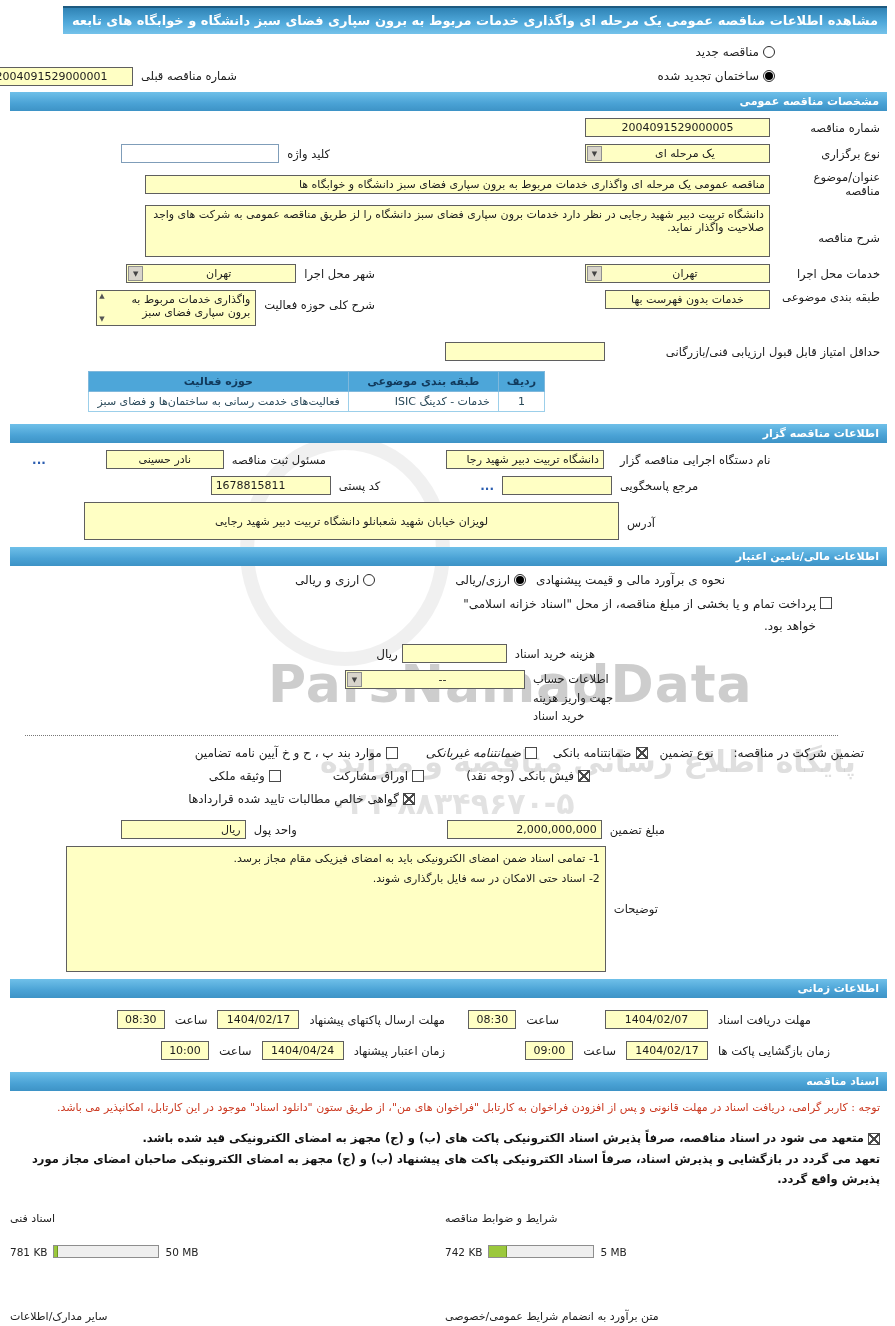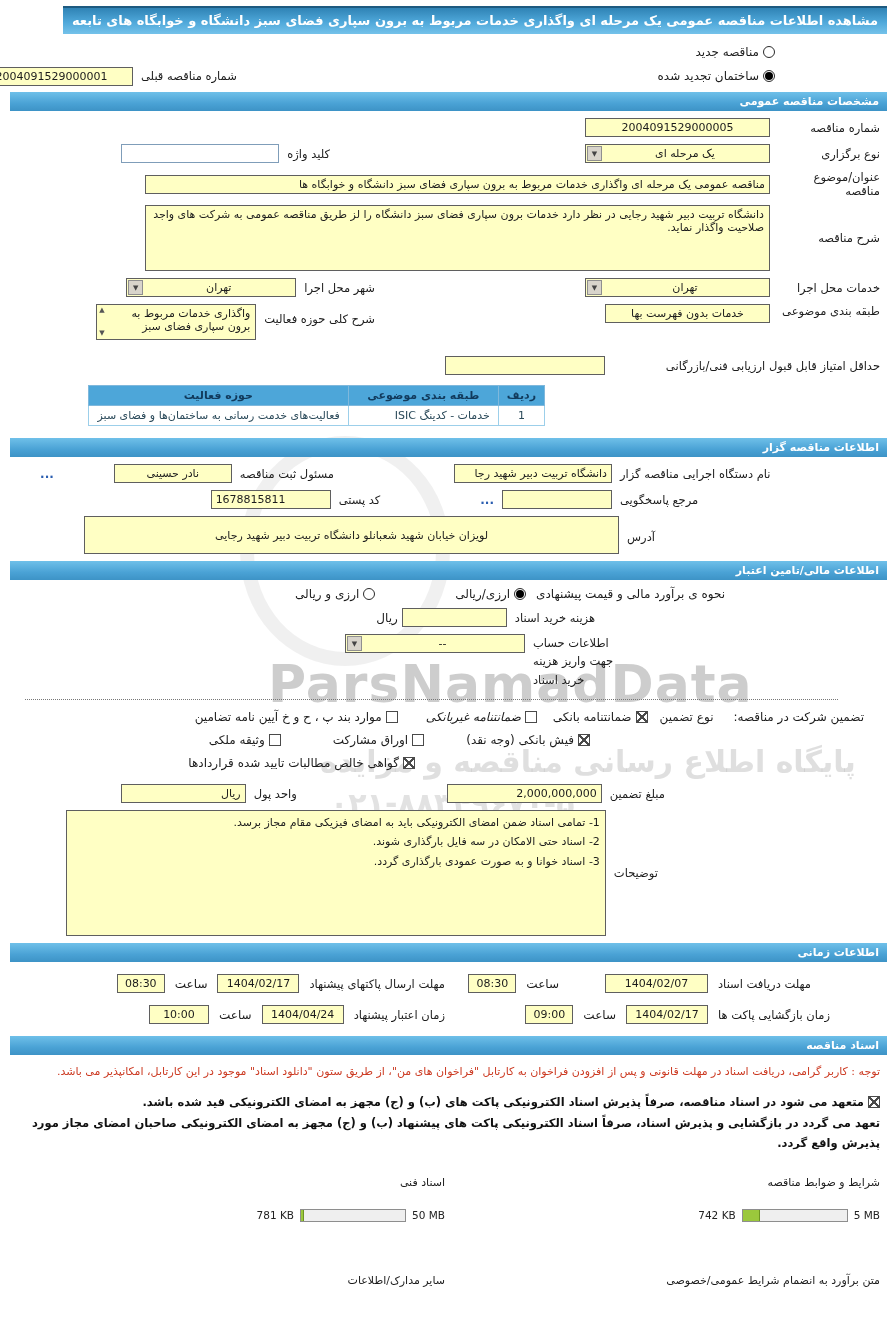--- a/index.html
+++ b/index.html
@@ -98,21 +98,21 @@
   
   .t-pair { display:flex; align-items:center; }
   .t-lbl { text-align:left; padding-left:10px; font-size:11.5px; }
 
   
   .rednote { color:#cc3a22; font-size:11px; line-height:1.7; margin:8px 0 10px; }
   .commit { font-weight:bold; font-size:11.5px; line-height:1.8; color:#111; }
 
   
   .files { display:grid; grid-template-columns:1fr 1fr; margin-top:22px; row-gap:52px; padding-bottom:8px; }
-  .fcell { display:flex; flex-direction:column; align-items:flex-start; }
+  .fcell { display:flex; flex-direction:column; align-items:flex-end; }
   .fcell .flabel { font-size:11px; margin-bottom:20px; }
   .bar-row { display:flex; direction:ltr; align-items:center; gap:6px; font-size:10.5px; color:#222; }
   .pbar { width:106px; height:13px; background:#efefef; border:1px solid #8e8e8e; position:relative; }
   .pfill { position:absolute; left:0; top:0; bottom:0; background:#9bc83c; border-right:1px solid #6d9422; }
 
   .link { color:#2a5db0; text-decoration:none; font-weight:bold; }
 
   
   .sv { position:relative; }
   .sv .arr { position:absolute; left:2px; font-size:7px; color:#555; line-height:7px; }
@@ -166,21 +166,21 @@
           <span class="lblA">کلید واژه</span>
           <span class="field white" style="width:158px;"></span>
         </span>
       </div>
       <div class="row">
         <span class="lblR">عنوان/موضوع مناقصه</span>
         <span class="field" style="width:625px;">مناقصه عمومی یک مرحله ای  واگذاری خدمات مربوط به  برون سپاری فضای سبز دانشگاه و خوابگاه ها</span>
       </div>
       <div class="row" style="align-items:flex-start;">
         <span class="lblR" style="margin-top:26px;">شرح مناقصه</span>
-        <div class="ta" style="width:625px; height:66px;">دانشگاه تربیت دبیر شهید رجایی در نظر دارد خدمات برون سپاری فضای سبز دانشگاه را لز طریق مناقصه عمومی به شرکت های واجد صلاحیت واگذار نماید.</div>
+        <div class="ta" style="width:625px; height:52px;">دانشگاه تربیت دبیر شهید رجایی در نظر دارد خدمات برون سپاری فضای سبز دانشگاه را لز طریق مناقصه عمومی به شرکت های واجد صلاحیت واگذار نماید.</div>
       </div>
       <div class="row">
         <span class="lblR">خدمات محل اجرا</span>
         <span class="field combo ctr" style="width:185px;">
           <span>تهران</span>
           <span class="cbtn">▼</span>
         </span>
         <span class="pairL" style="margin-right:210px;">
           <span class="lblA">شهر محل اجرا</span>
           <span class="field combo ctr" style="width:170px;">
@@ -218,21 +218,21 @@
           <td>خدمات - کدینگ ISIC</td>
           <td>فعالیت‌های خدمت رسانی به ساختمان‌ها و فضای سبز</td>
         </tr>
       </tbody>
         </table>
     </div>
 
     <div class="sec-bar">اطلاعات مناقصه گزار</div>
     <div class="content">
       <div class="row" style="padding-right:90px;">
-        <span class="lblA" style="width:178px;">نام دستگاه اجرایی مناقصه گزار</span>
+        <span class="lblA" style="width:178px;margin-left:8px;">نام دستگاه اجرایی مناقصه گزار</span>
         <span class="field" style="width:158px;">دانشگاه تربیت دبیر شهید رجا</span>
         <span class="pairL" style="margin-right:120px;">
           <span class="lblA">مسئول ثبت مناقصه</span>
           <span class="field ctr" style="width:118px;">نادر  حسینی</span>
           <a class="link" style="margin-right:60px;" href="#">...</a>
         </span>
       </div>
       <div class="row" style="padding-right:90px;">
         <span class="lblA" style="width:178px;">مرجع پاسخگویی</span>
         <span class="field" style="width:110px;"></span>
@@ -250,20 +250,24 @@
 
     <div class="sec-bar">اطلاعات مالی/تامین اعتبار</div>
     <div class="content">
       <div class="row" style="padding-right:155px;">
         <span>نحوه ی برآورد مالی و قیمت پیشنهادی</span>
         <span class="radio on" style="margin-right:10px;"></span>
         <span>ارزی/ریالی</span>
         <span class="radio" style="margin-right:80px;"></span>
         <span>ارزی و ریالی</span>
       </div>
+      <div class="row" style="padding-right:48px; align-items:flex-start;">
+        <span class="checkbox" style="margin-top:3px;"></span>
+        <span style="max-width:380px; line-height:1.8;">پرداخت تمام و یا بخشی از مبلغ مناقصه، از محل "اسناد خزانه اسلامی" خواهد بود.</span>
+      </div>
       <div class="row" style="padding-right:285px;">
         <span class="lblA">هزینه خرید اسناد</span>
         <span class="field" style="width:105px;"></span>
         <span style="margin-right:4px;">ریال</span>
       </div>
       <div class="row" style="padding-right:245px; align-items:flex-start;">
         <span class="lblA" style="width:110px; white-space:normal; line-height:1.6;">اطلاعات حساب جهت واریز هزینه خرید اسناد</span>
         <span class="field combo ctr" style="width:180px;">
           <span>--</span>
           <span class="cbtn">▼</span>
@@ -316,21 +320,20 @@
           <span class="lblA">واحد پول</span>
           <span class="field" style="width:125px;">ریال</span>
         </span>
       </div>
 
       <div class="row" style="padding-right:222px; align-items:center;">
         <span class="lblA">توضیحات</span>
         <div class="ta" style="width:540px; height:126px; line-height:1.75;">
           <div>1- تمامی اسناد ضمن امضای الکترونیکی باید به امضای فیزیکی مقام مجاز برسد.</div>
           <div>2- اسناد حتی الامکان در سه فایل بارگذاری شوند.</div>
-          <div>3- اسناد خوانا و به صورت عمودی بارگذاری گردد.</div>
         </div>
       </div>
     </div>
 
     <div class="sec-bar">اطلاعات زمانی</div>
     <div class="content">
       <div class="row" style="margin:12px 0;">
         <span class="t-pair" style="width:50%;">
           <span class="t-lbl" style="width:172px;">مهلت دریافت اسناد</span>
           <span class="field num ctr" style="width:103px;margin-left:36px;">1404/02/07</span>
@@ -348,21 +351,21 @@
         <span class="t-pair" style="width:50%;">
           <span class="t-lbl" style="width:172px;">زمان بازگشایی پاکت ها</span>
           <span class="field num ctr" style="width:82px;">1404/02/17</span>
           <span style="margin:0 10px;">ساعت</span>
           <span class="field num ctr" style="width:48px;">09:00</span>
         </span>
         <span class="t-pair">
           <span class="t-lbl">زمان اعتبار پیشنهاد</span>
           <span class="field num ctr" style="width:82px;">1404/04/24</span>
           <span style="margin:0 10px;">ساعت</span>
-          <span class="field num ctr" style="width:60px;">10:00</span>
+          <span class="field num ctr" style="width:48px;">10:00</span>
         </span>
       </div>
     </div>
 
     <div class="sec-bar">اسناد مناقصه</div>
     <div class="content">
       <div class="rednote">توجه : کاربر گرامی، دریافت اسناد در مهلت قانونی و پس از افزودن فراخوان به کارتابل "فراخوان های من"، از طریق ستون "دانلود اسناد" موجود در این کارتابل، امکانپذیر می باشد.</div>
       <div class="commit">
         <span class="checkbox on"></span><span>متعهد می شود در اسناد مناقصه، صرفاً پذیرش اسناد الکترونیکی پاکت های (ب) و (ج) مجهز به امضای الکترونیکی قید شده باشد.</span>
         <div>تعهد می گردد در بازگشایی و پذیرش اسناد، صرفاً اسناد الکترونیکی پاکت های پیشنهاد (ب) و (ج) مجهز به امضای الکترونیکی صاحبان امضای مجاز مورد پذیرش واقع گردد.</div>

